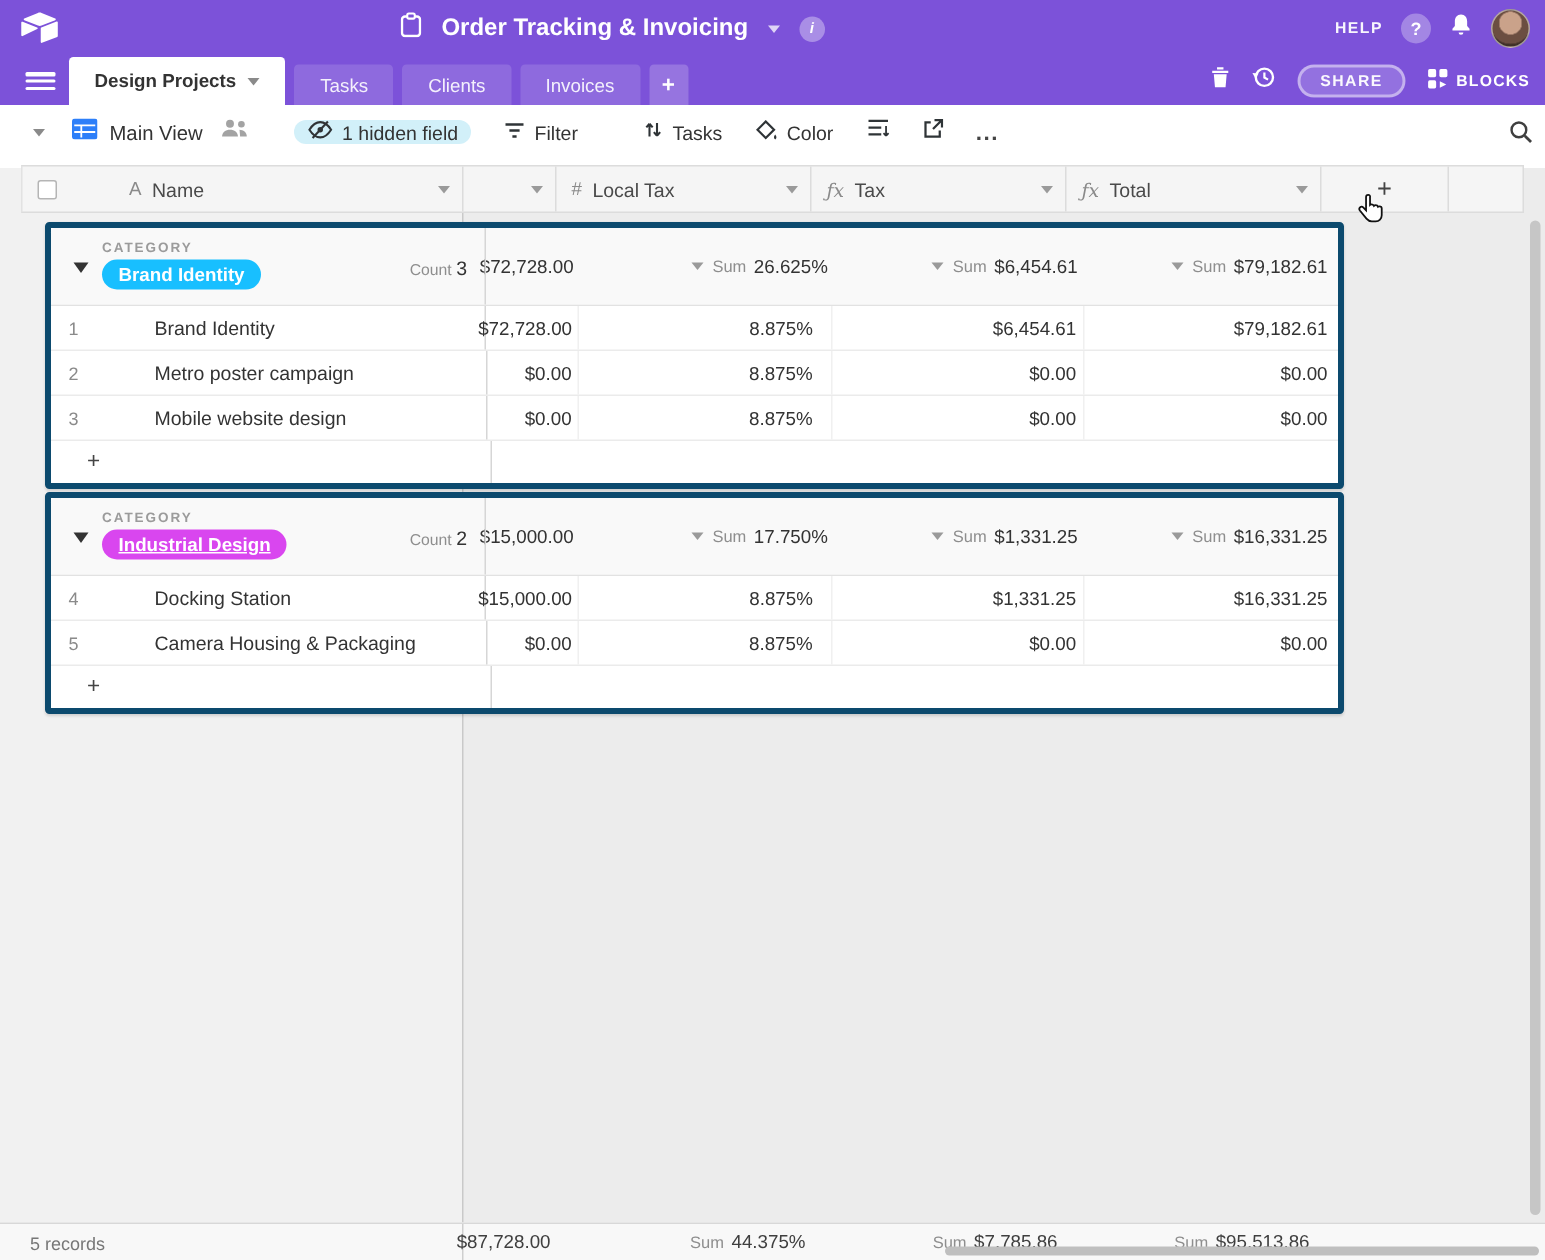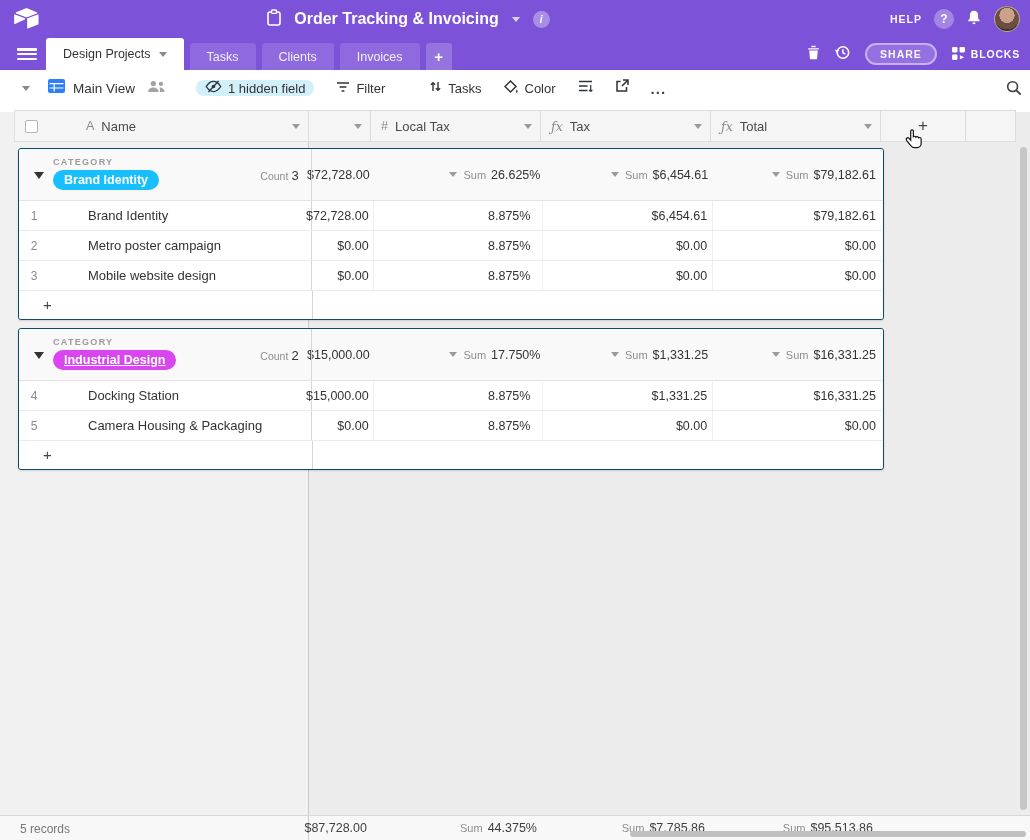--- a/index.html
+++ b/index.html
@@ -15,21 +15,21 @@
   .top-right { position:absolute; right:10px; top:0; height:38px; display:flex; align-items:center; gap:12px; }
   .help-label { color:rgba(255,255,255,.95); font-size:10.5px; font-weight:700; letter-spacing:1px; }
   .q-circ { width:20px; height:20px; border-radius:50%; background:rgba(255,255,255,.3); color:#fff; font-weight:700; font-size:12px; display:flex; align-items:center; justify-content:center; }
   .avatar { width:26px; height:26px; border-radius:50%; background:radial-gradient(circle at 50% 35%, #caa28a 0 38%, #6b4e41 39% 70%, #3f3028 71%); border:1px solid rgba(255,255,255,.5); }
 
   .tabsbar { position:absolute; left:0; top:38px; width:1030px; height:32px; background:#7c52d9; display:flex; align-items:flex-end; }
   .hamburger { position:absolute; left:17px; top:8px; width:20px; height:16px; display:flex; flex-direction:column; justify-content:space-between; padding:2px 0; }
   .hamburger span { display:block; height:2.5px; background:#fff; border-radius:1px; }
   .tabs { position:absolute; left:46px; bottom:0; display:flex; align-items:flex-end; gap:6px; height:32px; }
   .tab { height:27px; display:flex; align-items:center; padding:0 17px; font-size:12.5px; color:rgba(255,255,255,.9); background:rgba(255,255,255,.14); border-radius:3px 3px 0 0; }
-  .tab.active { height:32px; background:#fff; color:#333; font-weight:400; gap:8px; }
+  .tab.active { height:32px; background:#fff; color:#333; font-weight:700; gap:8px; }
   .chev-g { width:0; height:0; border-left:4px solid transparent; border-right:4px solid transparent; border-top:5px solid #8a8a8a; }
   .tab-add { height:27px; width:26px; display:flex; align-items:center; justify-content:center; background:rgba(255,255,255,.2); border-radius:3px 3px 0 0; color:#fff; font-size:15px; font-weight:700; }
   .tabs-right { position:absolute; right:10px; bottom:5px; display:flex; align-items:center; gap:14px; }
   .share-pill { border:2px solid rgba(255,255,255,.45); background:rgba(255,255,255,.18); color:rgba(255,255,255,.95); font-size:10.5px; font-weight:700; letter-spacing:1px; padding:3px 13px; border-radius:12px; }
   .blocks-btn { display:flex; align-items:center; gap:5px; color:#fff; font-size:10.5px; font-weight:700; letter-spacing:.8px; }
 
   
   .toolbar { position:absolute; left:0; top:70px; width:1030px; height:36px; background:#fff; display:flex; align-items:center; }
   .tb-item { display:flex; align-items:center; gap:6px; font-size:13px; color:#333; }
   .chip { padding:0 9px; border-radius:11px; }
@@ -55,21 +55,21 @@
   .hc-tot { width:170px; }
   .hc-add { width:85px; justify-content:center; font-size:17px; color:#444; }
   .hc-fill { width:49px; border-right:none; }
   .hdr-checkbox { position:absolute; left:10px; top:9px; width:13px; height:13px; border:1.5px solid #b5b5b5; border-radius:2px; background:#fff; }
   .field-icon { color:#8a8a8a; font-size:12.5px; margin-right:7px; }
   .fx { font-style:italic; font-family:"DejaVu Serif", serif; font-size:12.5px; }
   .hname-label { }
   .hchev { position:absolute; right:8px; top:13px; width:0; height:0; border-left:4px solid transparent; border-right:4px solid transparent; border-top:5px solid #9a9a9a; }
   .hc-name .hname-wrap { margin-left:71px; display:flex; align-items:center; }
 
-  .card { position:absolute; left:18px; width:866px; background:#fff; border:1px solid #0c4a6e; border-radius:3px; box-shadow:0 1px 2px rgba(0,0,0,.14); }
+  .card { position:absolute; left:30px; width:866px; background:#fff; border:4px solid #0c4a6e; border-radius:3px; box-shadow:0 1px 2px rgba(0,0,0,.14); }
   .card1 { top:42px; }
   .card2 { top:222px; }
 
   .ghead { position:relative; height:52px; display:flex; background:#f9f9f9; border-bottom:1px solid #e2e2e2; border-radius:3px 3px 0 0; }
   .g-namecell { position:relative; width:293px; border-right:1px solid #d6d6d6; }
   .g-collapse { position:absolute; left:15px; top:23px; width:0; height:0; border-left:5.5px solid transparent; border-right:5.5px solid transparent; border-top:7px solid #333; }
   .g-meta { position:absolute; left:34px; top:8px; }
   .g-field { font-size:9px; letter-spacing:1.3px; color:#9b9b9b; font-weight:700; margin-bottom:3px; }
   .badge { display:inline-block; padding:3px 11px; border-radius:12px; color:#fff; font-size:12.5px; font-weight:700; }
   .badge-g0 { background:#18bfff; }

